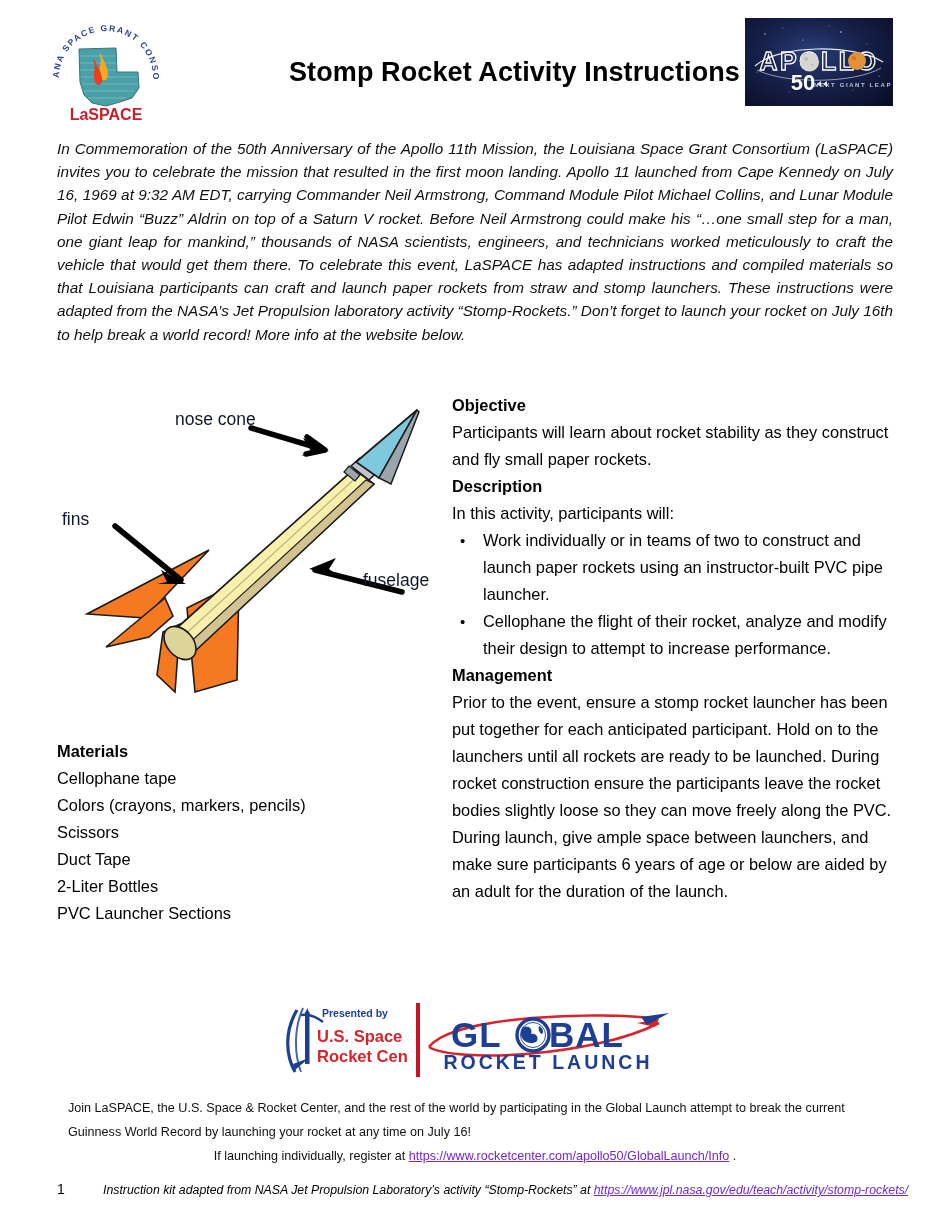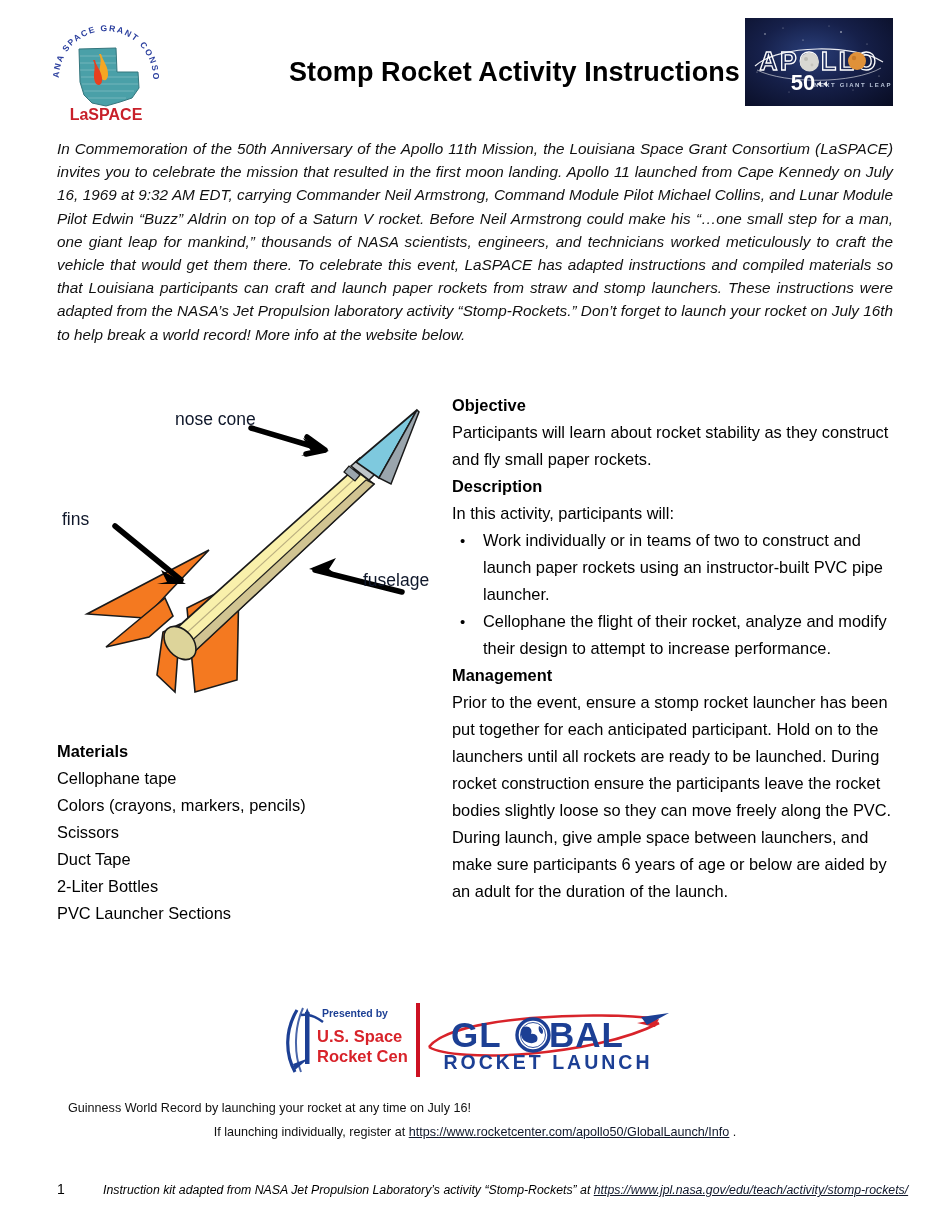--- a/index.html
+++ b/index.html
@@ -170,21 +170,21 @@
     color: #111;
   }
   .footer-note .ln1,
   .footer-note .ln2 {
     display: block;
     text-align: left;
     padding-left: 8px;
   }
   .footer-note .ln3 { display: block; text-align: center; }
   .link {
-    color: #0f172a;
+    color: #6d28d9;
   }
 
   .page-bottom {
     position: absolute;
     left: 57px; top: 1180px;
     width: 840px;
     font-size: 12.4px;
     line-height: 18px;
   }
   .page-num {
@@ -388,20 +388,21 @@
                C 110,38 102,36 99,31 C 97,26 98,22 100,20 Z" fill="#1c3f94"></path>
       <path d="M 116,19 C 120,21 121,25 119,27 C 116,26 115,22 116,19 Z" fill="#1c3f94"></path>
       <ellipse cx="110" cy="28" rx="12.5" ry="12.5" fill="none" stroke="#1c3f94" stroke-width="0.9"></ellipse>
 
       <text x="125" y="62" text-anchor="middle" font-size="19.5" font-weight="bold" fill="#1c3f94" letter-spacing="3" font-family="Liberation Sans, sans-serif">ROCKET LAUNCH</text>
     </svg>
   </div>
 </div>
 
 <div class="footer-note">
+  <span class="ln1">Join LaSPACE, the U.S. Space &amp; Rocket Center, and the rest of the world by participating in the Global Launch attempt to break the current</span>
   <span class="ln2">Guinness World Record by launching your rocket at any time on July 16!</span>
   <span class="ln3"><span>If launching individually, register at </span><a class="link" href="#">https://www.rocketcenter.com/apollo50/GlobalLaunch/Info</a><span> .</span></span>
 </div>
 
 <div class="page-bottom">
   <span class="page-num">1</span>
   <span class="attrib"><span>Instruction kit adapted from NASA Jet Propulsion Laboratory’s activity “Stomp-Rockets” at  </span><a class="link" href="#">https://www.jpl.nasa.gov/edu/teach/activity/stomp-rockets/</a></span>
 </div>
 
 </body></html>

